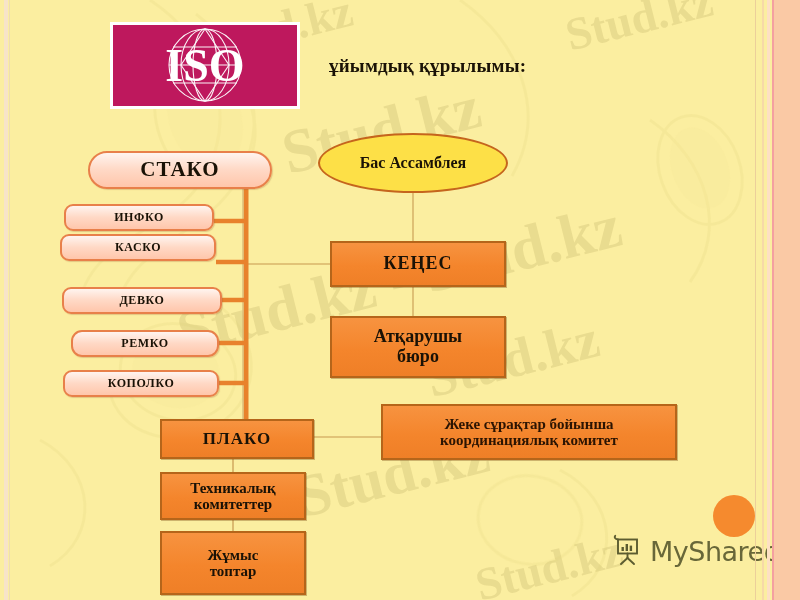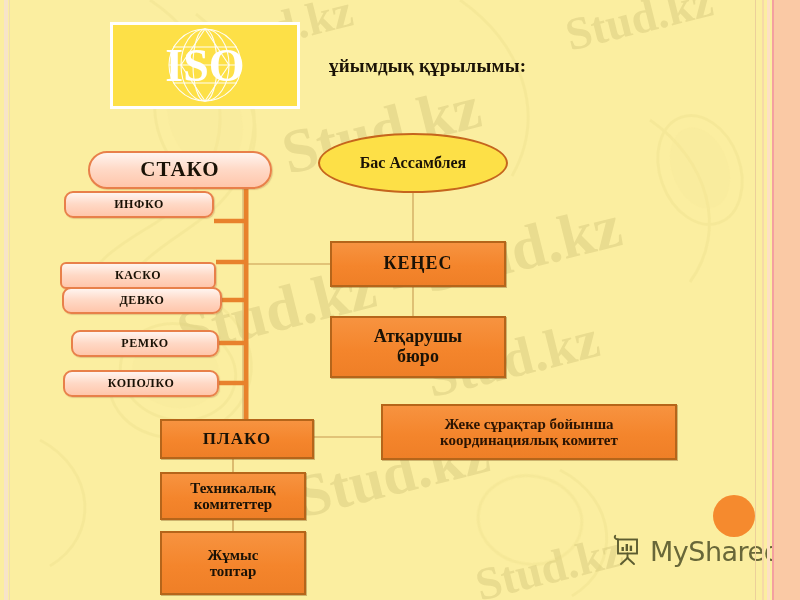--- a/index.html
+++ b/index.html
@@ -86,21 +86,21 @@
     z-index: 1;
     pointer-events: none;
     opacity: 0.30;
   }
 
   
   .iso-logo {
     position: absolute;
     left: 110px; top: 22px;
     width: 190px; height: 87px;
-    background: #fde047;
+    background: #be185d;
     border: 3px solid #ffffff;
     box-sizing: border-box;
     z-index: 4;
     overflow: hidden;
   }
   .iso-logo svg { display: block; }
 
   .slide-title {
     position: absolute;
     left: 329px; top: 55px;
@@ -152,24 +152,24 @@
 
   
   .node-ellipse {
     background: #fde047;
     border: 2px solid #c5651d;
     border-radius: 50%;
   }
 
   #n-stako   { left: 88px;  top: 151px; width: 184px; height: 38px; font-size: 21px;
                letter-spacing: 1px; border-radius: 20px; }
-  #n-infko   { left: 64px;  top: 191px; width: 150px; height: 27px; font-size: 12px; letter-spacing:.6px;}
-  #n-kasko   { left: 60px;  top: 262px; width: 156px; height: 27px; font-size: 12px; letter-spacing:.6px;border-radius:6px;}
+  #n-infko   { left: 64px;  top: 204px; width: 150px; height: 27px; font-size: 12px; letter-spacing:.6px;}
+  #n-kasko   { left: 60px;  top: 234px; width: 156px; height: 27px; font-size: 12px; letter-spacing:.6px;}
   #n-devko   { left: 62px;  top: 287px; width: 160px; height: 27px; font-size: 12px; letter-spacing:.6px;}
-  #n-remko   { left: 71px;  top: 330px; width: 148px; height: 27px; font-size: 12px; letter-spacing:.6px;}
+  #n-remko   { left: 71px;  top: 330px; width: 148px; height: 27px; font-size: 12px; letter-spacing:.6px;border-radius:11px;}
   #n-kopolko { left: 63px;  top: 370px; width: 156px; height: 27px; font-size: 12px; letter-spacing:.6px;}
 
   #n-assembly{ left: 318px; top: 133px; width: 190px; height: 60px; font-size: 16px; }
   #n-kenes   { left: 330px; top: 241px; width: 176px; height: 46px; font-size: 18px; letter-spacing: 1px;}
   #n-bureau  { left: 330px; top: 316px; width: 176px; height: 62px; font-size: 18px; }
   #n-coord   { left: 381px; top: 404px; width: 296px; height: 56px; font-size: 15px; color:#2b1402;}
   #n-plako   { left: 160px; top: 419px; width: 154px; height: 40px; font-size: 17px; letter-spacing: 1px;}
   #n-techcom { left: 160px; top: 472px; width: 146px; height: 48px; font-size: 15px; text-align: center; }
   #n-workgrp { left: 160px; top: 531px; width: 146px; height: 64px; font-size: 15px; }
 

